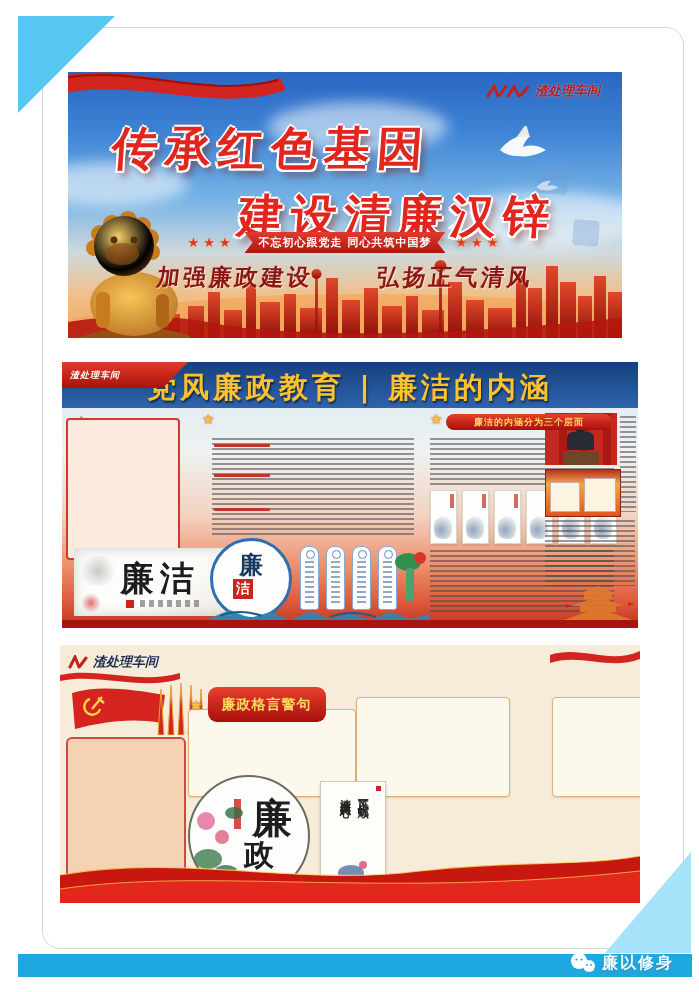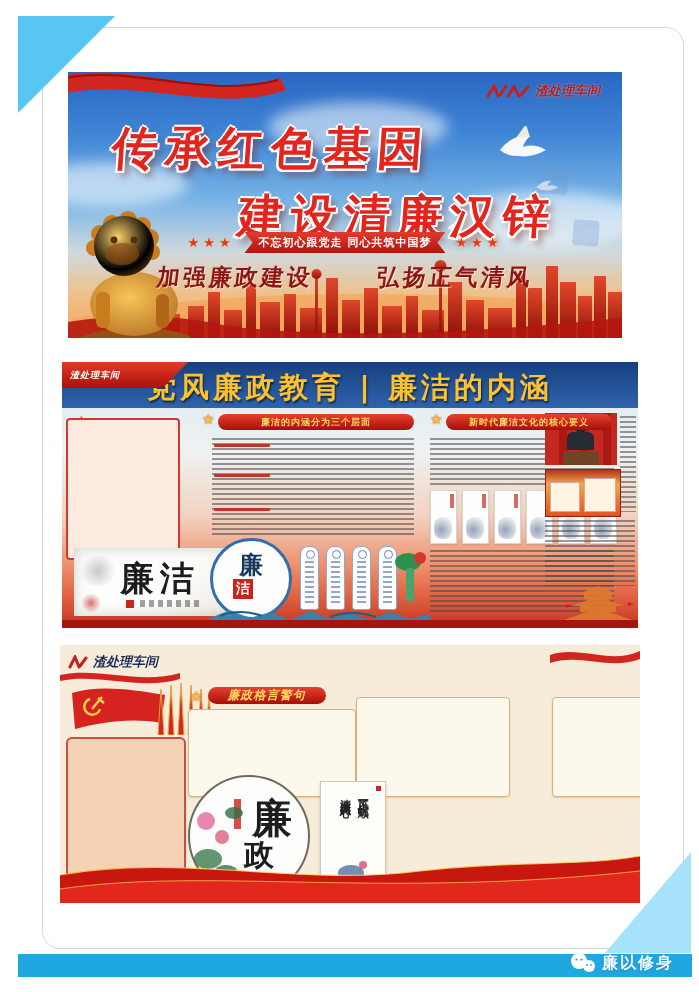--- a/index.html
+++ b/index.html
@@ -222,23 +222,20 @@
 
     <div class="abs qbox lines lines-red" style="left:4px;top:56px;width:100px;height:128px;padding:5px;"></div>
     <div class="abs inkpanel" style="left:12px;top:186px;width:178px;height:68px;">
       <span class="abs ink-cal" style="left:46px;top:8px;">廉洁</span>
       <div class="abs" style="left:52px;top:52px;width:8px;height:8px;background:#c8251c;"></div>
       <div class="abs" style="left:66px;top:52px;width:60px;height:7px;background:repeating-linear-gradient(90deg,rgba(70,70,70,.5) 0 5px,transparent 5px 9px);"></div>
       <div class="abs" style="left:6px;top:46px;width:22px;height:18px;background:radial-gradient(circle,rgba(200,40,40,.65),transparent 70%);"></div>
       <div class="abs" style="left:4px;top:8px;width:40px;height:30px;background:radial-gradient(circle,rgba(120,120,115,.4),transparent 70%);"></div>
     </div>
 
-    <div class="abs rib" style="left:156px;top:52px;width:196px;">
-      <span>廉洁的内涵分为三个层面</span>
-    </div>
     <span class="abs star" style="left:140px;top:50px;font-size:14px;color:#f5c33b;text-shadow:0 0 2px #b01510;">★</span>
     <div class="abs lines lines-dark" style="left:150px;top:76px;width:202px;height:98px;"></div>
     <div class="abs redseg" style="left:152px;top:82px;width:56px;"></div>
     <div class="abs redseg" style="left:152px;top:112px;width:56px;"></div>
     <div class="abs redseg" style="left:152px;top:146px;width:56px;"></div>
 
     <div class="abs circle-emblem b2-circle">
       <span class="c1">廉</span>
       <span class="c2">洁</span>
     </div>
@@ -260,21 +257,21 @@
       <ellipse cx="14" cy="14" rx="13" ry="9" fill="#2f8f4e"></ellipse>
       <circle cx="26" cy="10" r="6" fill="#d8352a"></circle>
       <rect x="12" y="20" width="8" height="34" rx="3" fill="#4aa36a"></rect>
     </svg>
     <svg class="abs" style="left:148px;top:246px;z-index:2;" width="220" height="20" viewBox="0 0 220 20" preserveAspectRatio="none">
       <path d="M0 10 L20 2 L40 10 L60 4 L80 12 L100 3 L120 11 L140 5 L160 12 L180 4 L200 11 L220 6 L220 20 L0 20 Z" fill="#2e86b5" opacity=".9"></path>
       <path d="M10 8 Q30 0 52 8 M120 9 Q142 1 166 9" stroke="#1c5f86" stroke-width="2" fill="none"></path>
     </svg>
 
     <div class="abs rib" style="left:384px;top:52px;width:166px;">
-      <span>新时代廉洁文化的核心要义</span>
+      <span>廉洁的内涵分为三个层面</span>
     </div>
     <span class="abs star" style="left:368px;top:50px;font-size:14px;color:#f5c33b;text-shadow:0 0 2px #b01510;">★</span>
     <div class="abs lines lines-dark" style="left:368px;top:76px;width:184px;height:48px;"></div>
     <div class="abs" style="left:368px;top:128px;display:flex;gap:5px;">
       <div class="mini-card">
           <i></i>
           <b></b>
         </div>
       <div class="mini-card">
           <i></i>
@@ -352,21 +349,21 @@
         <polygon points="26,52 29,0 32,52"></polygon>
           <polygon points="36,52 39,2 42,52"></polygon>
         <polygon points="46,52 49,6 52,52"></polygon>
           <polygon points="54,52 57,12 60,52"></polygon>
       </g>
     </svg>
     <div class="abs redbox lines lines-red" style="left:6px;top:92px;width:104px;height:132px;padding:6px;"></div>
 
     <div class="abs b3-ribbonrow">
       <span class="star" style="font-size:14px;color:#f5c33b;text-shadow:0 0 2px #b01510;">★</span>
-      <div class="rib" style="width:118px;height:17px;font-size:12px;font-style:italic;">
+      <div class="rib" style="width:118px;height:35px;font-size:14px;">
         <span>廉政格言警句</span>
       </div>
     </div>
     <div class="abs gbox lines lines-dark" style="left:128px;top:64px;width:156px;height:76px;padding:5px;"></div>
     <div class="abs gbox lines lines-dark" style="left:296px;top:52px;width:142px;height:88px;padding:5px;"></div>
     <div class="abs gbox lines lines-dark" style="left:492px;top:52px;width:84px;height:88px;padding:5px;"></div>
 
     <div class="abs circle-emblem b3-circle">
       <span class="c1">廉</span>
       <span class="c2">政</span>

